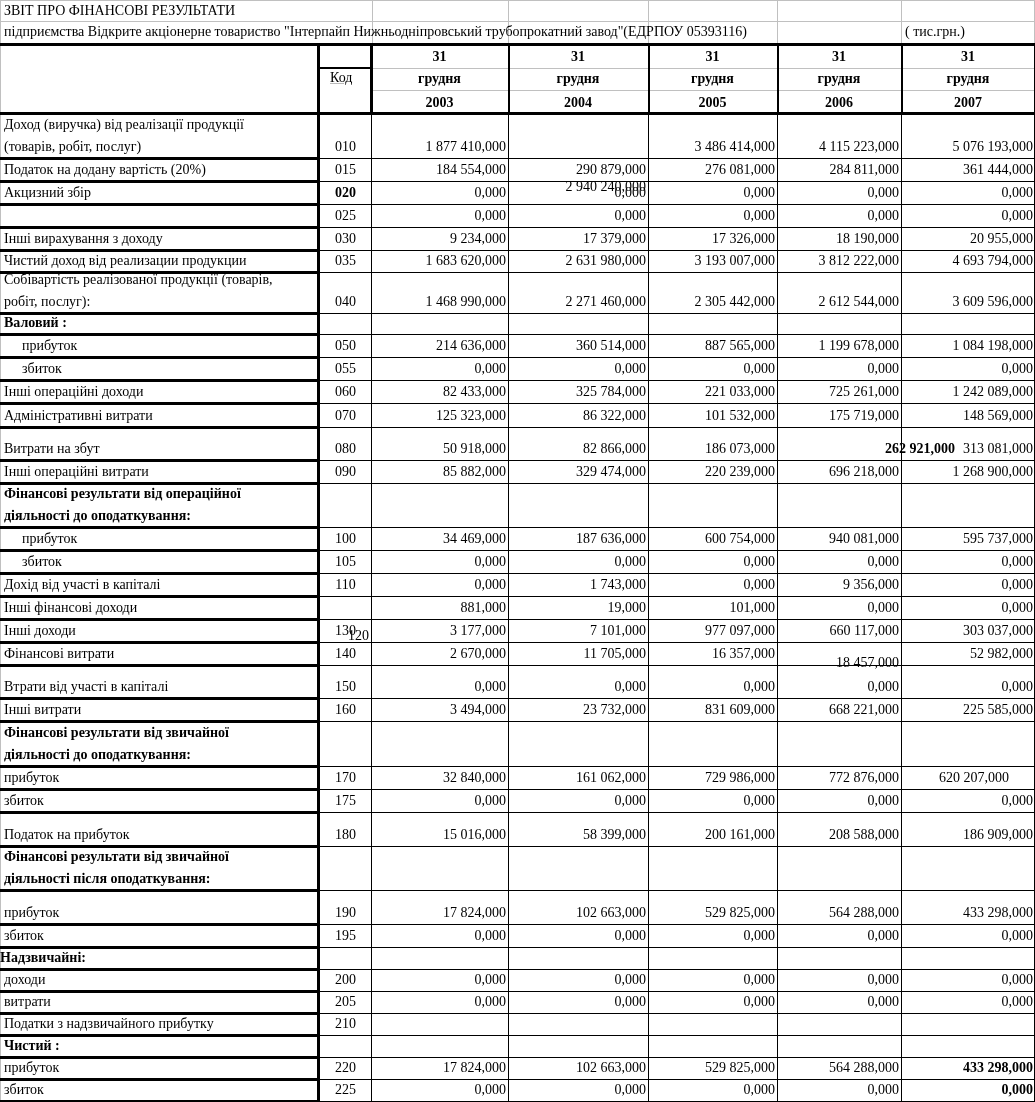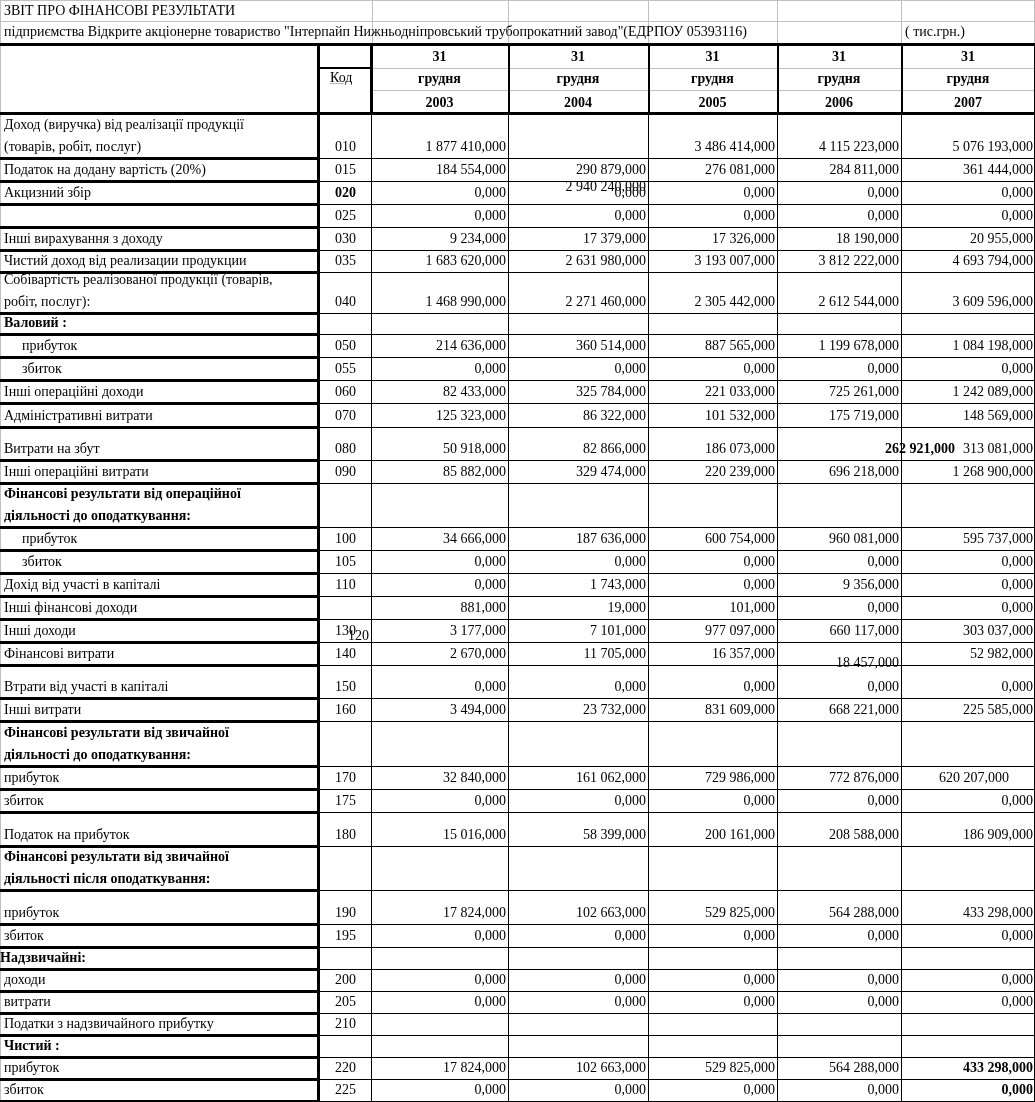--- a/index.html
+++ b/index.html
@@ -198,24 +198,24 @@
     <div class="cell code" style="left: 320px; top: 505px; width: 51px; height: 22px;"></div>
     <div class="cell num" style="left: 371px; top: 505px; width: 137px; height: 22px; font-weight: normal;"></div>
     <div class="cell num" style="left: 508px; top: 505px; width: 140px; height: 22px; font-weight: normal;"></div>
     <div class="cell num" style="left: 648px; top: 505px; width: 129px; height: 22px; font-weight: normal;"></div>
     <div class="cell num" style="left: 777px; top: 505px; width: 124px; height: 22px; font-weight: normal;"></div>
     <div class="cell num" style="left: 901px; top: 505px; width: 134px; height: 22px; font-weight: normal;"></div>
     <div class="hline" style="left: 0px; top: 526px; width: 319px; height: 3px;"></div>
     <div class="hline" style="left: 319px; top: 527px; width: 716px; height: 1px;"></div>
     <div class="cell txt" style="left: 0px; top: 528px; width: 318px; height: 22px; padding-left: 22px; font-weight: normal;">прибуток</div>
     <div class="cell code" style="left: 320px; top: 528px; width: 51px; height: 22px;">100</div>
-    <div class="cell num" style="left: 371px; top: 528px; width: 137px; height: 22px; font-weight: normal;">34 666,000</div>
+    <div class="cell num" style="left: 371px; top: 528px; width: 137px; height: 22px; font-weight: normal;">34 469,000</div>
     <div class="cell num" style="left: 508px; top: 528px; width: 140px; height: 22px; font-weight: normal;">187 636,000</div>
     <div class="cell num" style="left: 648px; top: 528px; width: 129px; height: 22px; font-weight: normal;">600 754,000</div>
-    <div class="cell num" style="left: 777px; top: 528px; width: 124px; height: 22px; font-weight: normal;">960 081,000</div>
+    <div class="cell num" style="left: 777px; top: 528px; width: 124px; height: 22px; font-weight: normal;">940 081,000</div>
     <div class="cell num" style="left: 901px; top: 528px; width: 134px; height: 22px; font-weight: normal;">595 737,000</div>
     <div class="hline" style="left: 0px; top: 549px; width: 319px; height: 3px;"></div>
     <div class="hline" style="left: 319px; top: 550px; width: 716px; height: 1px;"></div>
     <div class="cell txt" style="left: 0px; top: 551px; width: 318px; height: 22px; padding-left: 22px; font-weight: normal;">збиток</div>
     <div class="cell code" style="left: 320px; top: 551px; width: 51px; height: 22px;">105</div>
     <div class="cell num" style="left: 371px; top: 551px; width: 137px; height: 22px; font-weight: normal;">0,000</div>
     <div class="cell num" style="left: 508px; top: 551px; width: 140px; height: 22px; font-weight: normal;">0,000</div>
     <div class="cell num" style="left: 648px; top: 551px; width: 129px; height: 22px; font-weight: normal;">0,000</div>
     <div class="cell num" style="left: 777px; top: 551px; width: 124px; height: 22px; font-weight: normal;">0,000</div>
     <div class="cell num" style="left: 901px; top: 551px; width: 134px; height: 22px; font-weight: normal;">0,000</div>

